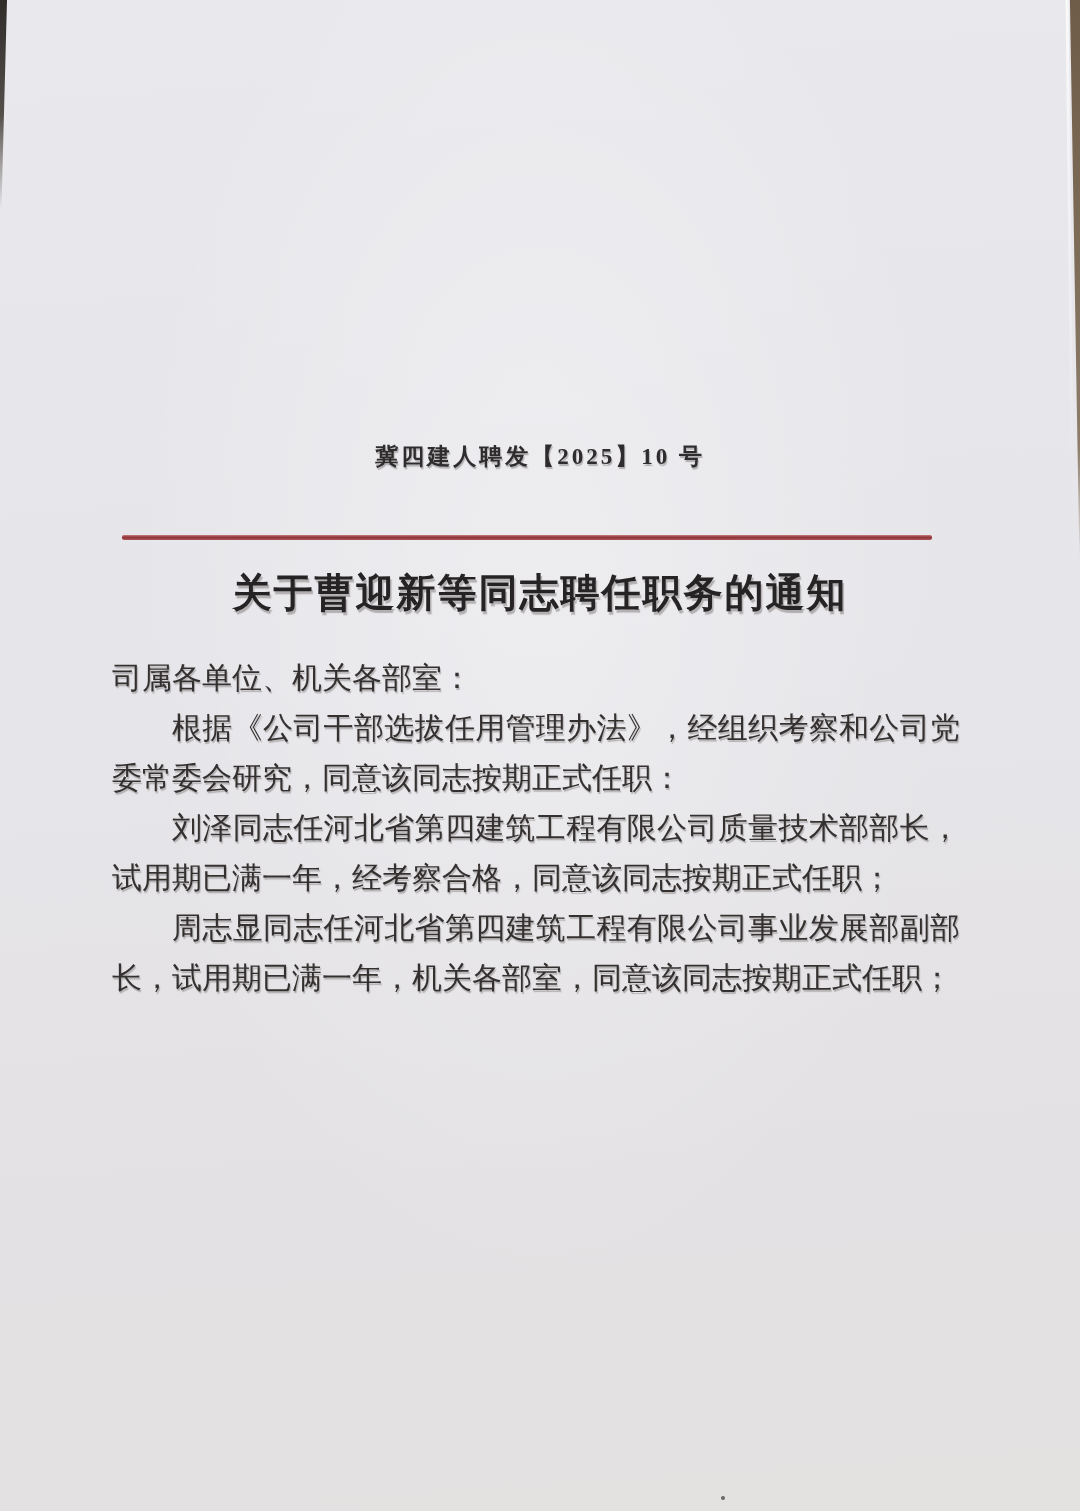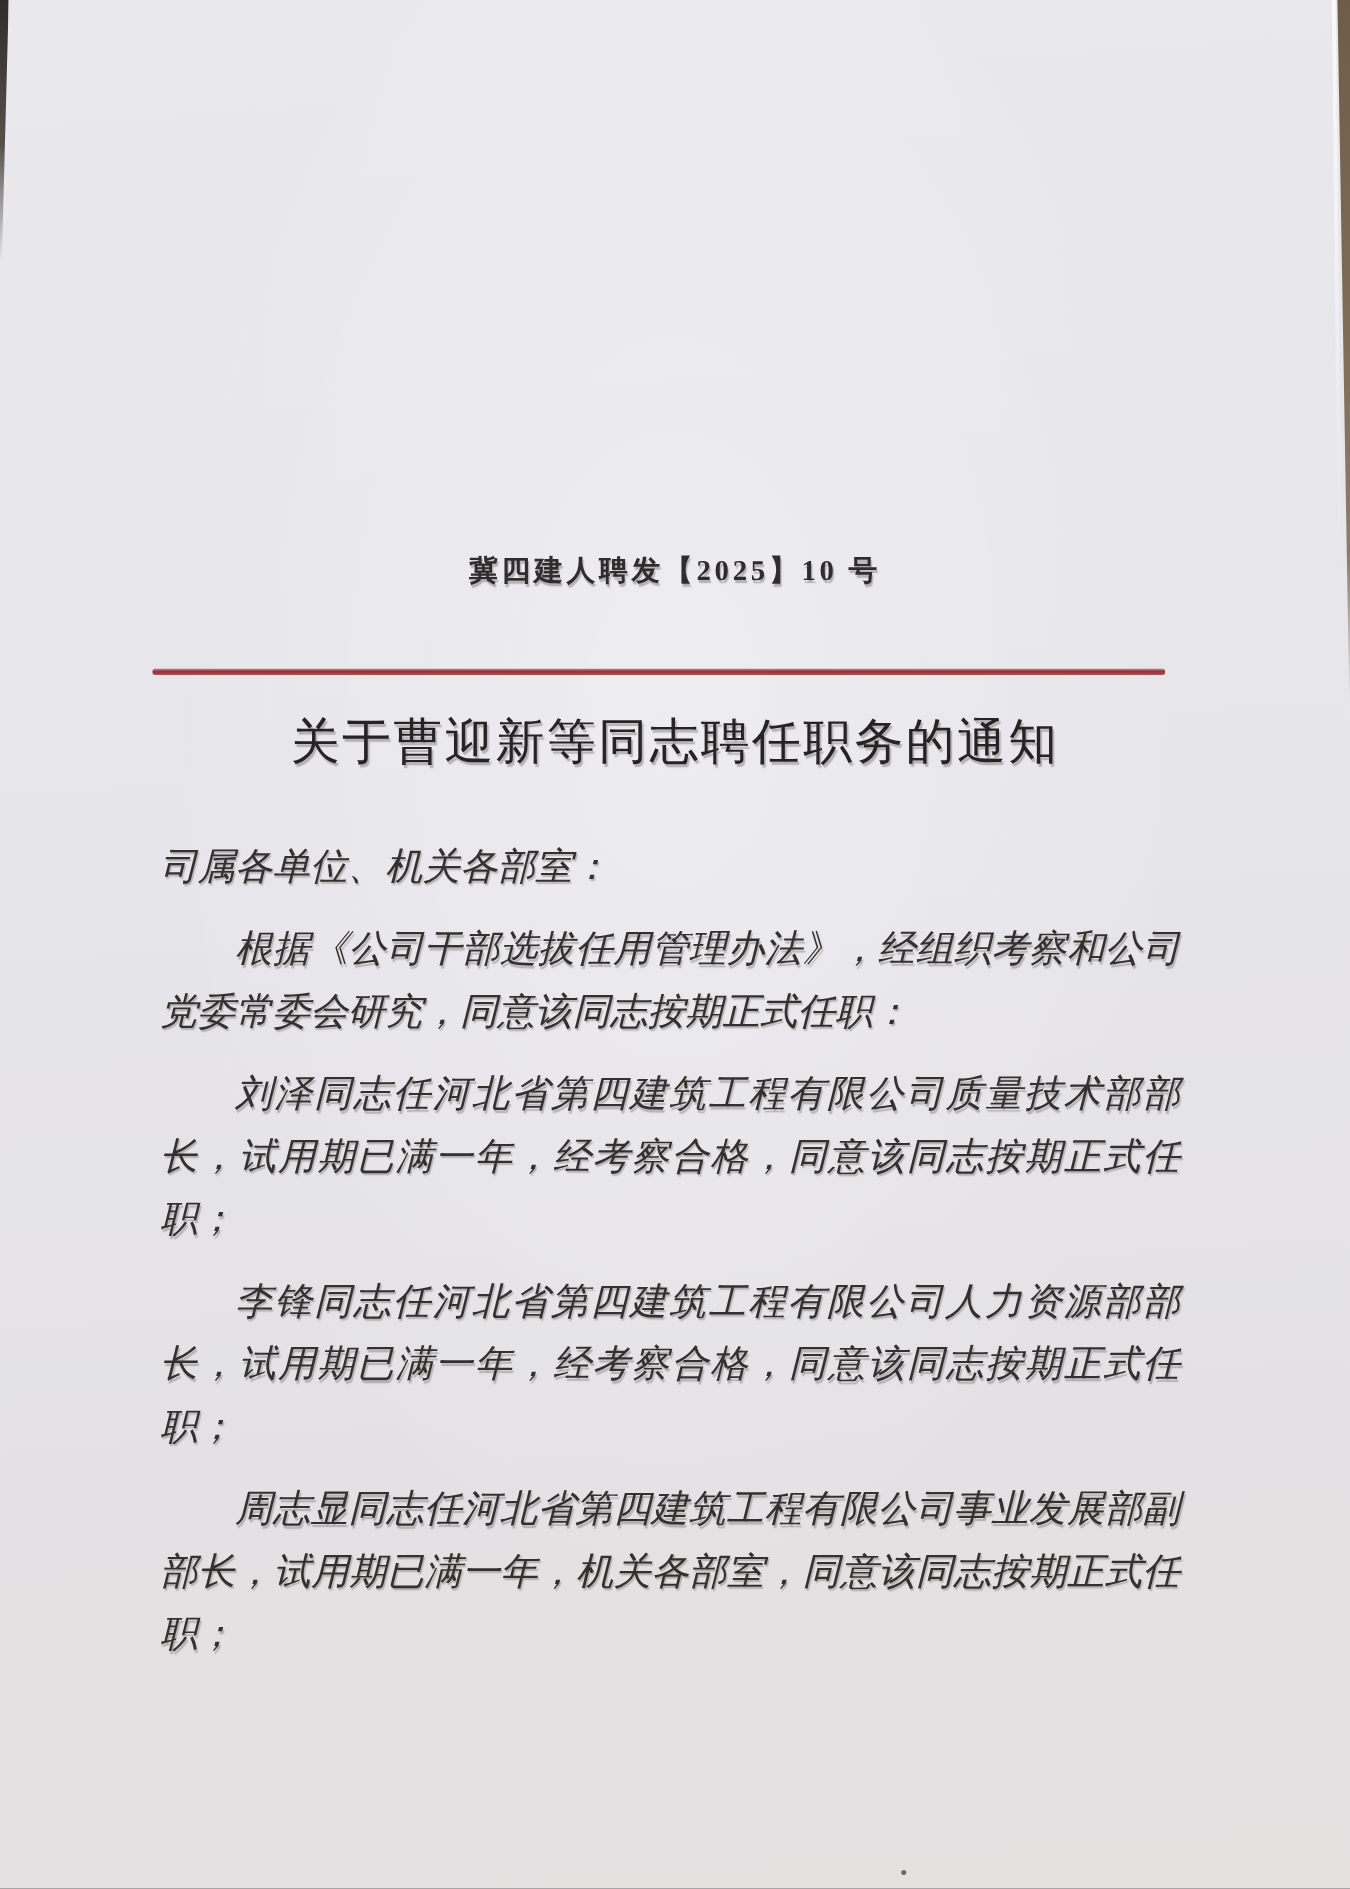--- a/index.html
+++ b/index.html
@@ -89,41 +89,40 @@
     border-radius: 2px;
   }
 
   .doc-title {
     position: absolute;
     left: 0; top: 566px;
     width: 100%;
     margin: 0;
     text-align: center;
     font-size: 39px;
-    font-weight: normal;
+    font-weight: bold;
     letter-spacing: 2px;
     color: #262324;
     text-shadow: 1.5px 2.5px 1px rgba(110, 105, 105, 0.45);
     white-space: nowrap;
   }
 
   .doc-body {
     position: absolute;
     left: 112px; top: 653px;
     width: 848px;
     font-size: 30px;
     line-height: 50px;
     color: #34302f;
     text-align: justify;
     text-shadow: 1px 2px 1px rgba(95, 90, 90, 0.38);
   }
   .doc-body p {
-    margin: 16px;
+    margin: 0;
     text-indent: 2em;
-    font-style: italic;
   }
   .doc-body p.salutation {
     text-indent: 0;
   }
 
   .paper-speck {
     position: absolute;
     left: 721px; top: 1496px;
     width: 4px; height: 4px;
     border-radius: 50%;
@@ -143,19 +142,18 @@
   <div class="doc-number">冀四建人聘发【2025】10 号</div>
 
   <div class="red-divider"></div>
 
   <h1 class="doc-title">关于曹迎新等同志聘任职务的通知</h1>
 
   <div class="doc-body">
     <p class="salutation">司属各单位、机关各部室：</p>
     <p>根据《公司干部选拔任用管理办法》，经组织考察和公司党委常委会研究，同意该同志按期正式任职：</p>
     <p>刘泽同志任河北省第四建筑工程有限公司质量技术部部长，试用期已满一年，经考察合格，同意该同志按期正式任职；</p>
-    <p>李锋同志任河北省第四建筑工程有限公司人力资源部部长，试用期已满一年，经考察合格，同意该同志按期正式任职；</p>
     <p>周志显同志任河北省第四建筑工程有限公司事业发展部副部长，试用期已满一年，机关各部室，同意该同志按期正式任职；</p>
   </div>
 
   <div class="paper-speck"></div>
 
 </div>
 
 </body></html>

